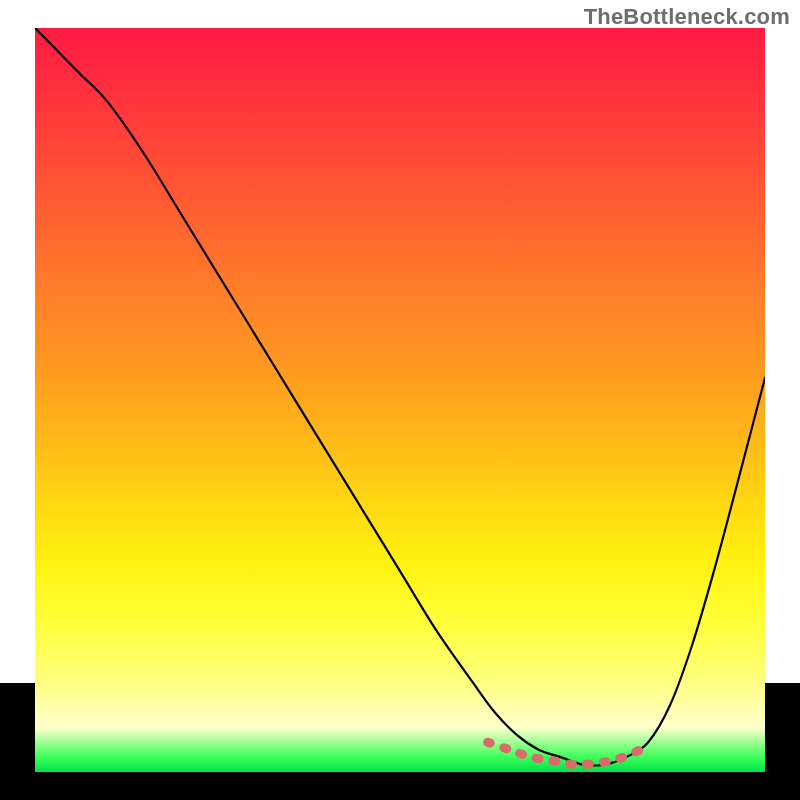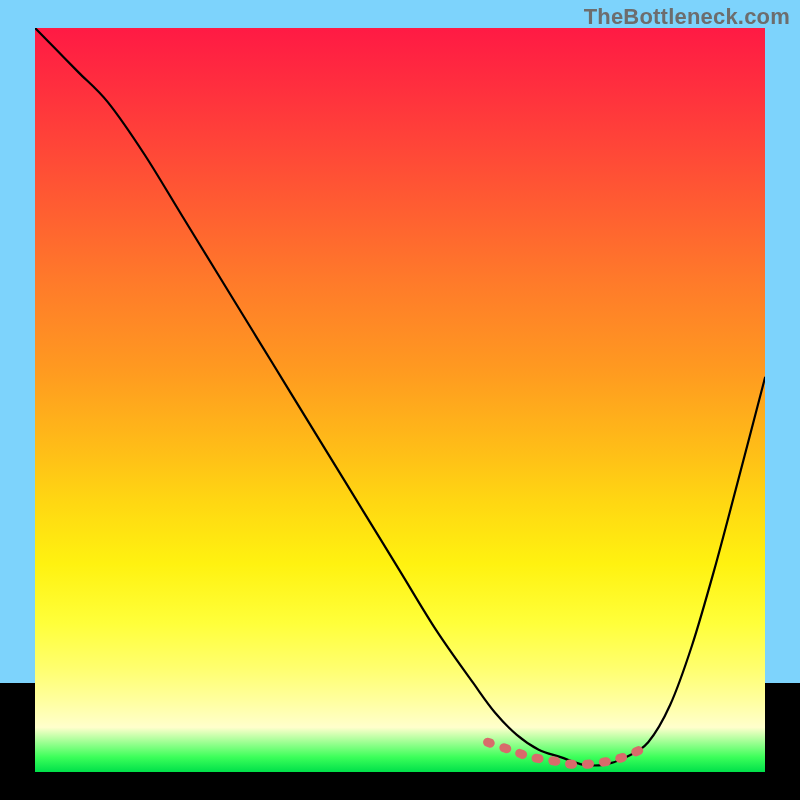--- a/index.html
+++ b/index.html
@@ -8,21 +8,21 @@
     width: 800px;
     height: 800px;
     background: #000;
     overflow: hidden;
     font-family: Arial, Helvetica, sans-serif;
   }
   .frame {
     position: relative;
     width: 800px;
     height: 683px;
-    background: #7dd3fc;
+    background: #ffffff;
   }
   .watermark {
     position: absolute;
     top: 4px;
     right: 10px;
     color: #6d6d6d;
     font-size: 22px;
     font-weight: 600;
     letter-spacing: 0.2px;
     z-index: 5;

